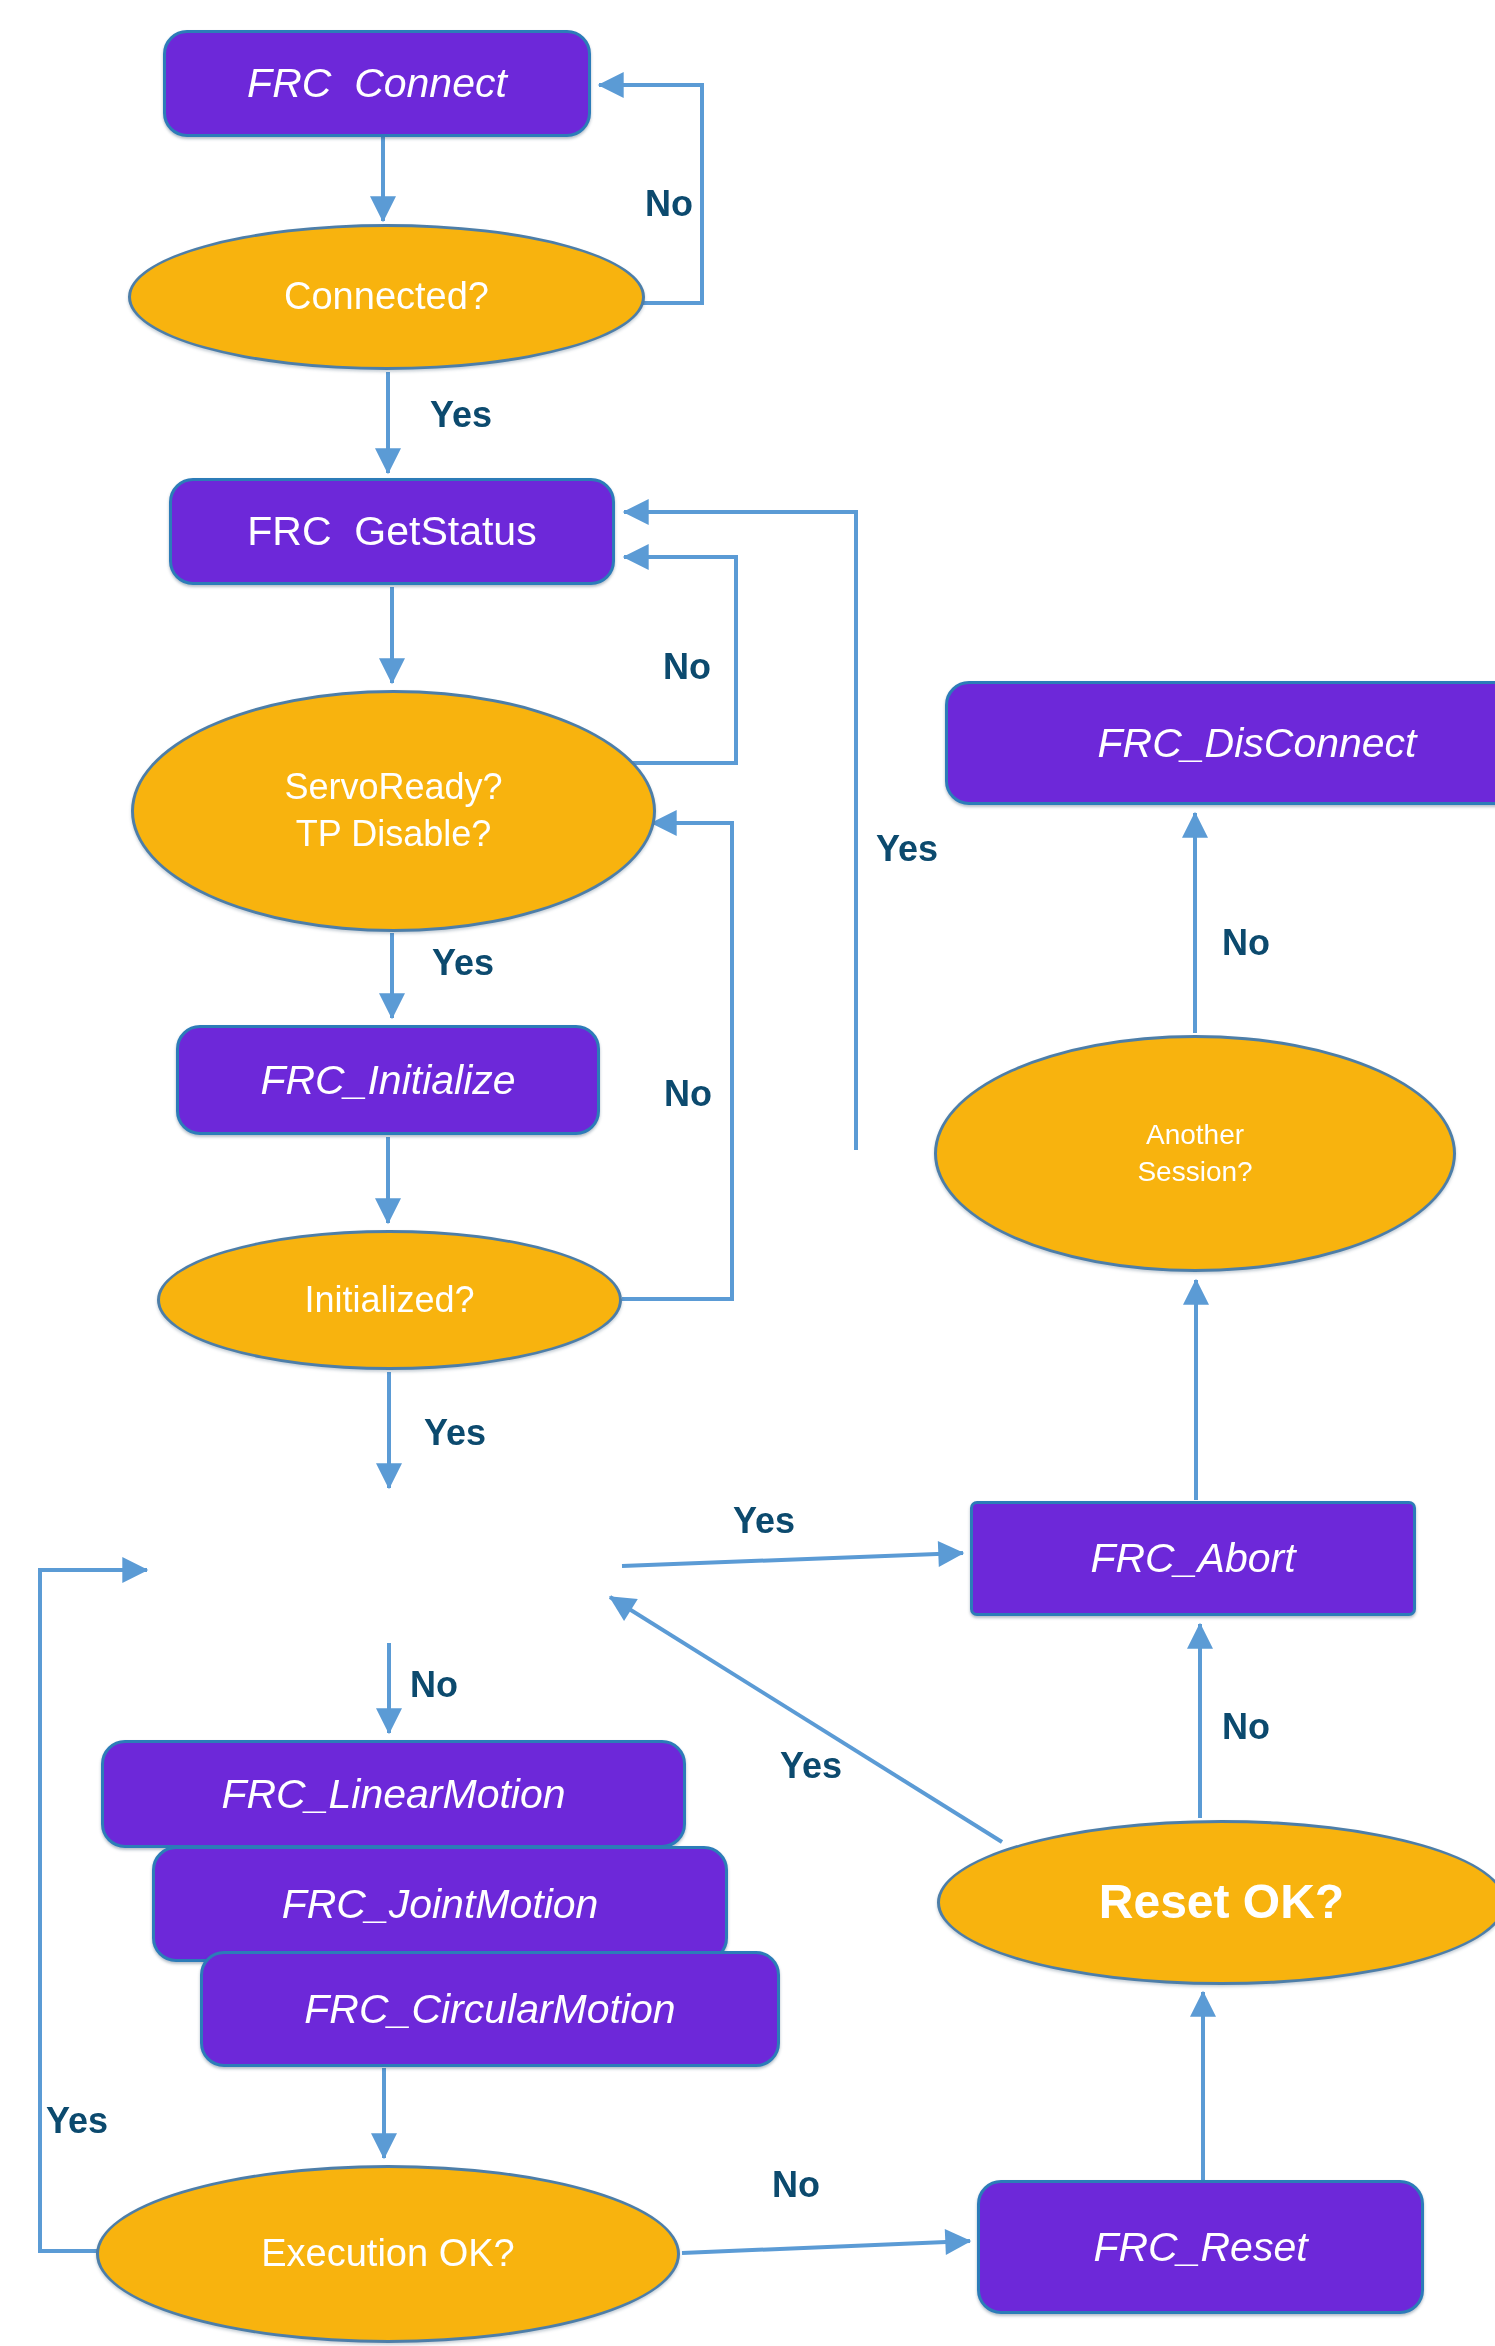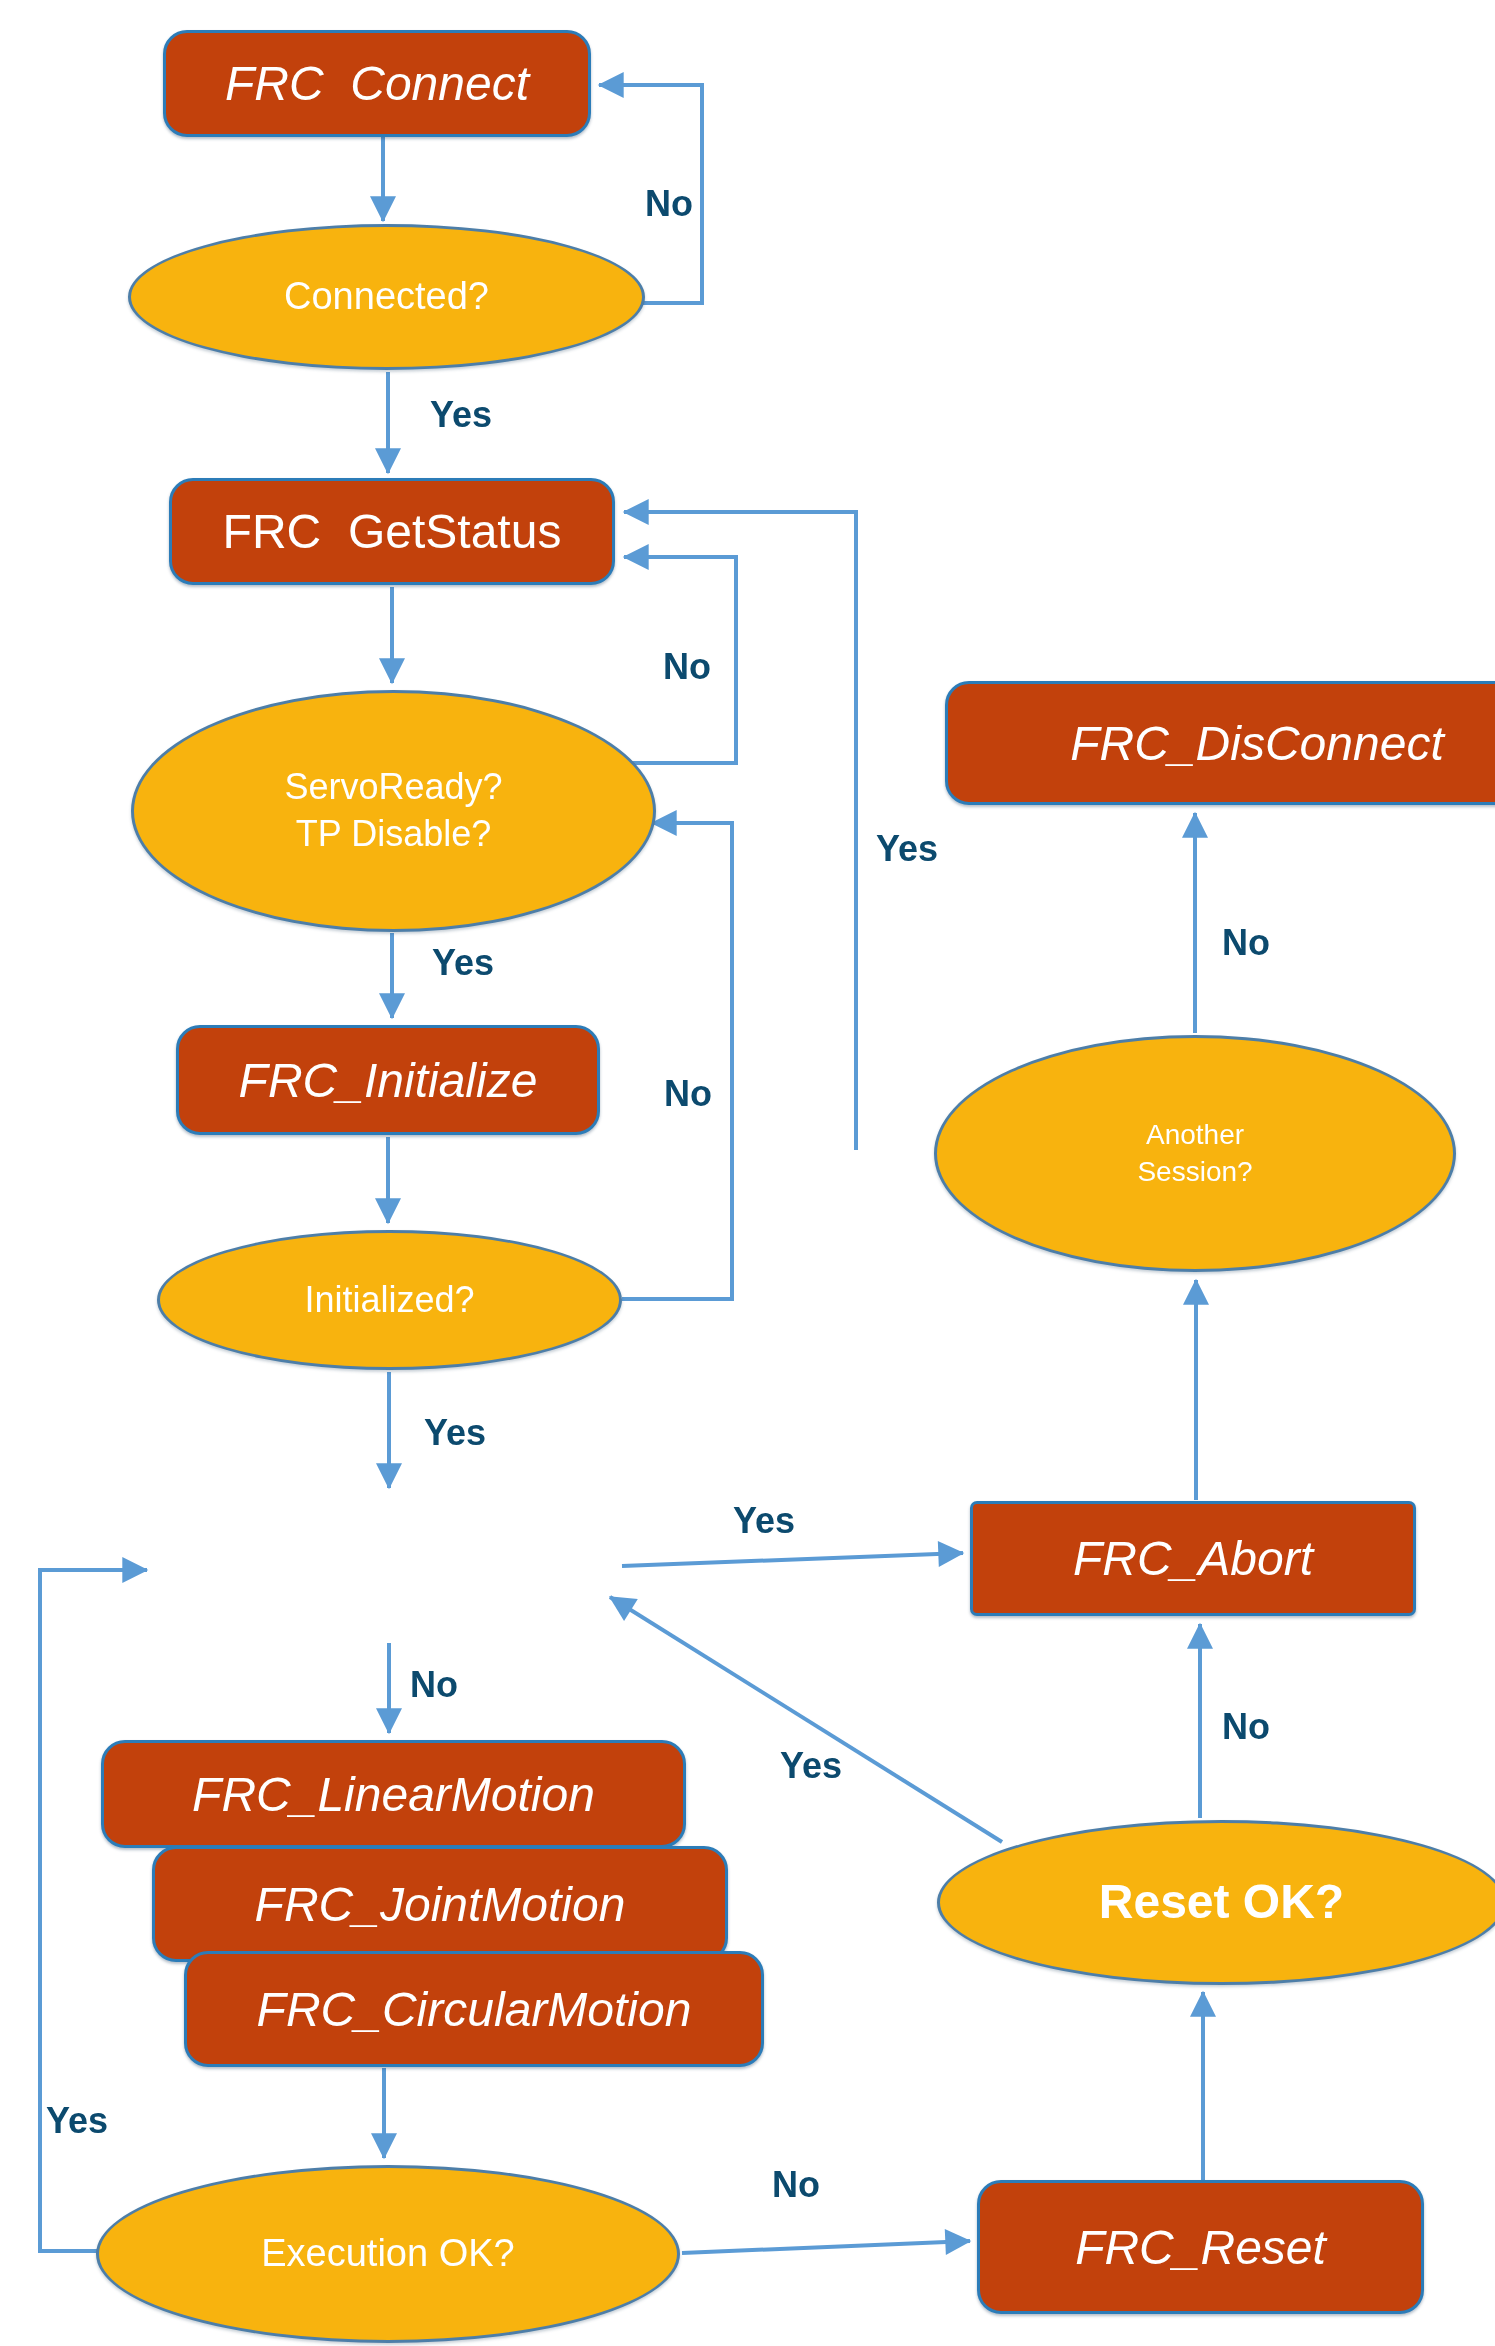--- a/index.html
+++ b/index.html
@@ -12,24 +12,24 @@
   }
   #edges{position:absolute;left:0;top:0;width:1495px;height:2346px;}
   .node{
     position:absolute;
     display:flex;flex-direction:column;align-items:center;justify-content:center;
     text-align:center;
     color:#ffffff;
     box-sizing:border-box;
   }
   .rect{
-    background:#c2410c;
+    background:#6d28d9;
     border:3px solid #2c7cb8;
     border-radius:24px;
-    font-size:48px;
+    font-size:41px;
     font-weight:400;
     box-shadow:0 2px 3px rgba(40,70,100,0.35);
   }
   .rect .node-label{white-space:pre;}
   .italic{font-style:italic;}
   .ellipse{
     background:#f8b30e;
     border:3px solid #4d7ea8;
     border-radius:50%;
     font-size:38px;
@@ -92,21 +92,21 @@
   </div>
 
   <div class="node rect" style="left:101px;top:1740px;width:585px;height:108px;">
     <span class="node-label italic">FRC_LinearMotion</span>
   </div>
 
   <div class="node rect" style="left:152px;top:1846px;width:576px;height:116px;">
     <span class="node-label italic">FRC_JointMotion</span>
   </div>
 
-  <div class="node rect" style="left:184px;top:1951px;width:580px;height:116px;">
+  <div class="node rect" style="left:200px;top:1951px;width:580px;height:116px;">
     <span class="node-label italic">FRC_CircularMotion</span>
   </div>
 
   <div class="node rect" style="left:970px;top:1501px;width:446px;height:115px;border-radius:7px;">
     <span class="node-label italic">FRC_Abort</span>
   </div>
 
   <div class="node rect" style="left:977px;top:2180px;width:447px;height:134px;">
     <span class="node-label italic">FRC_Reset</span>
   </div>

